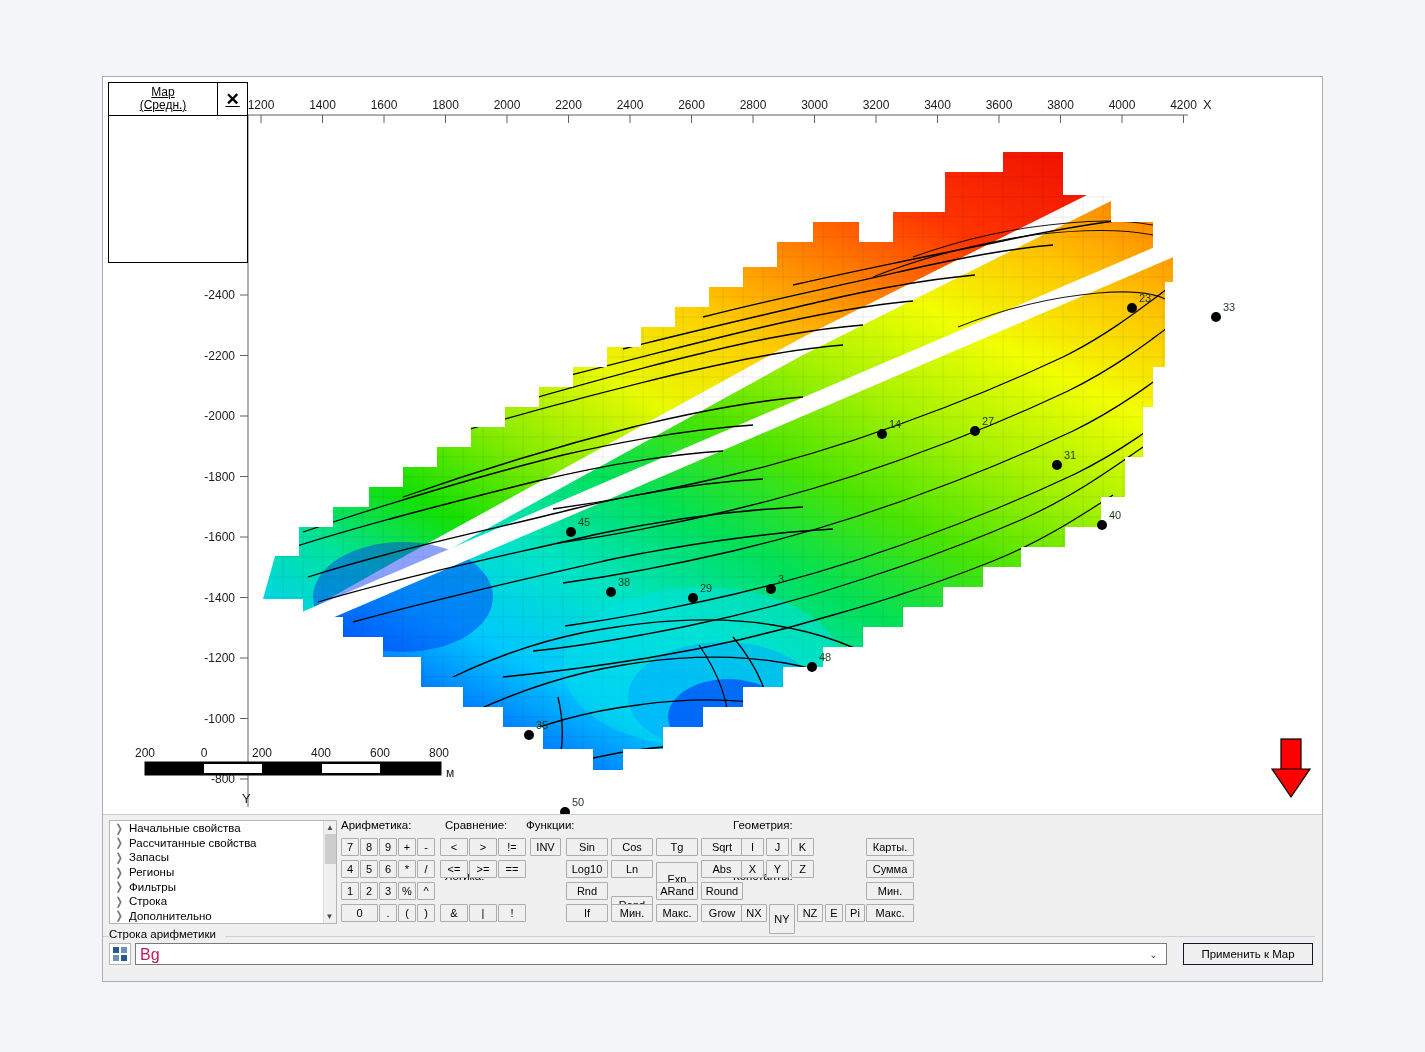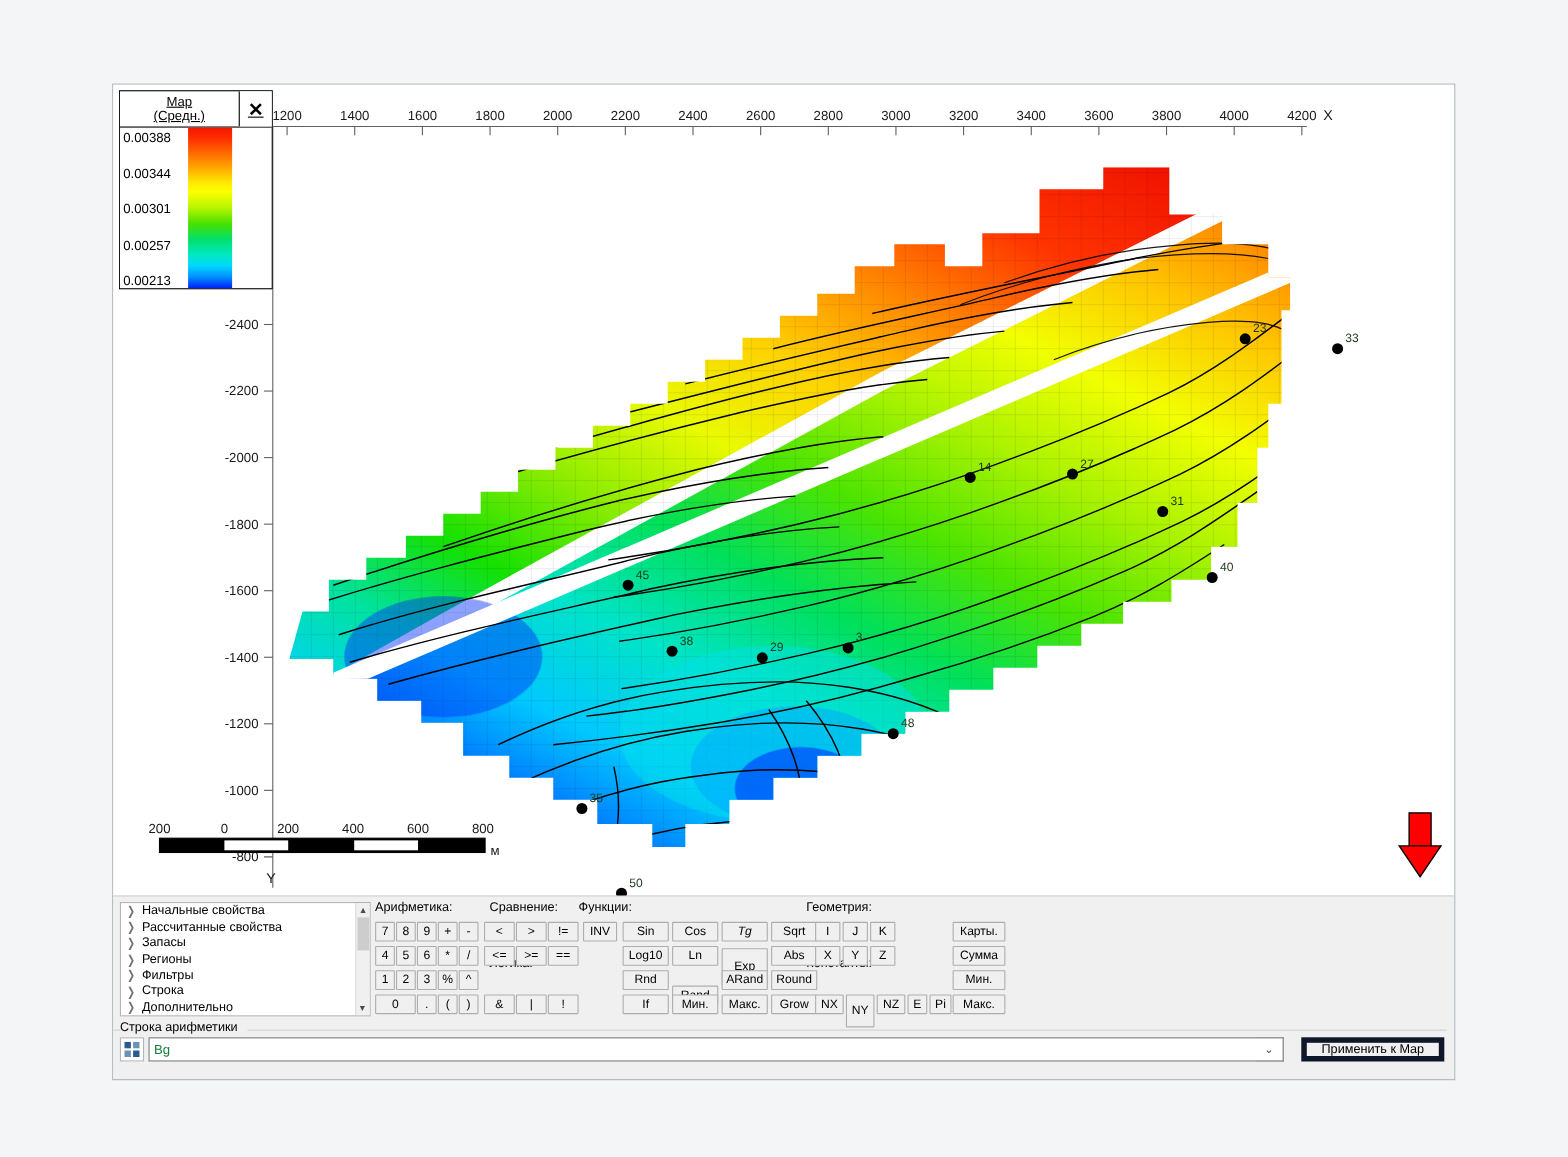--- a/index.html
+++ b/index.html
@@ -105,32 +105,32 @@
     position:absolute;left:6px;top:128px;width:1208px;height:24px;
   }
   #grid-icon{
     position:absolute;left:0;top:0;width:22px;height:22px;
     background:#fff;border:1px solid #b5b5b5;box-sizing:border-box;
     display:flex;align-items:center;justify-content:center;cursor:pointer;
   }
   #formula-input{
     position:absolute;left:26px;top:0;width:1032px;height:22px;
     background:#fff;border:1px solid #7a7a7a;box-sizing:border-box;
-    font-family:"Liberation Sans",sans-serif;font-size:12px;color:#15803d;
+    font-family:"Liberation Sans",sans-serif;font-size:16px;color:#be185d;
     padding:0 4px;line-height:21px;
   }
   #formula-dropdown{
     position:absolute;left:1032px;top:0;width:26px;height:22px;
     background:#fff;border:1px solid #7a7a7a;border-left:none;box-sizing:border-box;
     display:flex;align-items:center;justify-content:center;cursor:pointer;
     font-size:10px;color:#444;
   }
   #apply-button{
     position:absolute;left:1074px;top:0;width:130px;height:22px;
-    background:#f0f0f0;border:5px solid #0f172a;box-sizing:border-box;
+    background:#f0f0f0;border:1px solid #0f172a;box-sizing:border-box;
     font-size:11.5px;color:#000;display:flex;align-items:center;justify-content:center;
     cursor:pointer;
   }
 </style>
 </head>
 <body>
 
 <div id="app-window">
 
   <div id="map-canvas">
@@ -425,30 +425,20 @@
       </g>
     </svg>
 
     <div id="legend">
       <div id="legend-head">
         <div id="legend-title">
           <span>Map</span>
           <span>(Средн.)</span>
         </div>
         <div id="legend-close">✕</div>
-      </div>
-      <div id="legend-body">
-        <div id="legend-ramp"></div>
-        <div id="legend-ticks">
-            <div class="legend-tick" style="top: 2px;">0.00388</div>
-            <div class="legend-tick" style="top: 34.5px;">0.00344</div>
-            <div class="legend-tick" style="top: 67px;">0.00301</div>
-            <div class="legend-tick" style="top: 99.5px;">0.00257</div>
-            <div class="legend-tick" style="top: 132px;">0.00213</div>
-          </div>
       </div>
     </div>
   </div>
 
   <div id="bottom-panel">
 
     <div id="tree-box">
       <div id="tree-items">
           <div class="tree-item">
             <span class="tree-arrow">❯</span>
@@ -518,21 +508,21 @@
           <div class="kbtn" style="left: 157px; top: 23px; width: 28px; height: 18px;">!=</div>
           <div class="kbtn" style="left: 99px; top: 45px; width: 28px; height: 18px;">&lt;=</div>
           <div class="kbtn" style="left: 128px; top: 45px; width: 28px; height: 18px;">&gt;=</div>
           <div class="kbtn" style="left: 157px; top: 45px; width: 28px; height: 18px;">==</div>
           <div class="kbtn" style="left: 99px; top: 89px; width: 28px; height: 18px;">&amp;</div>
           <div class="kbtn" style="left: 128px; top: 89px; width: 28px; height: 18px;">|</div>
           <div class="kbtn" style="left: 157px; top: 89px; width: 28px; height: 18px;">!</div>
           <div class="kbtn" style="left: 189px; top: 23px; width: 31px; height: 18px;">INV</div>
           <div class="kbtn" style="left: 225px; top: 23px; width: 42px; height: 18px;">Sin</div>
           <div class="kbtn" style="left: 270px; top: 23px; width: 42px; height: 18px;">Cos</div>
-          <div class="kbtn" style="left: 315px; top: 23px; width: 42px; height: 18px; font-style: italic;">Tg</div>
+          <div class="kbtn" style="left: 315px; top: 23px; width: 42px; height: 18px;">Tg</div>
           <div class="kbtn" style="left: 360px; top: 23px; width: 42px; height: 18px;">Sqrt</div>
           <div class="kbtn" style="left: 225px; top: 45px; width: 42px; height: 18px;">Log10</div>
           <div class="kbtn" style="left: 270px; top: 45px; width: 42px; height: 18px;">Ln</div>
           <div class="kbtn" style="left: 315px; top: 47px; width: 42px; height: 34px;">Exp</div>
           <div class="kbtn" style="left: 360px; top: 45px; width: 42px; height: 18px;">Abs</div>
           <div class="kbtn" style="left: 225px; top: 67px; width: 42px; height: 18px;">Rnd</div>
           <div class="kbtn" style="left: 270px; top: 67px; width: 42px; height: 18px; margin-top: 14px;">Rand</div>
           <div class="kbtn" style="left: 315px; top: 67px; width: 42px; height: 18px;">ARand</div>
           <div class="kbtn" style="left: 360px; top: 67px; width: 42px; height: 18px;">Round</div>
           <div class="kbtn" style="left: 225px; top: 89px; width: 42px; height: 18px;">If</div>

